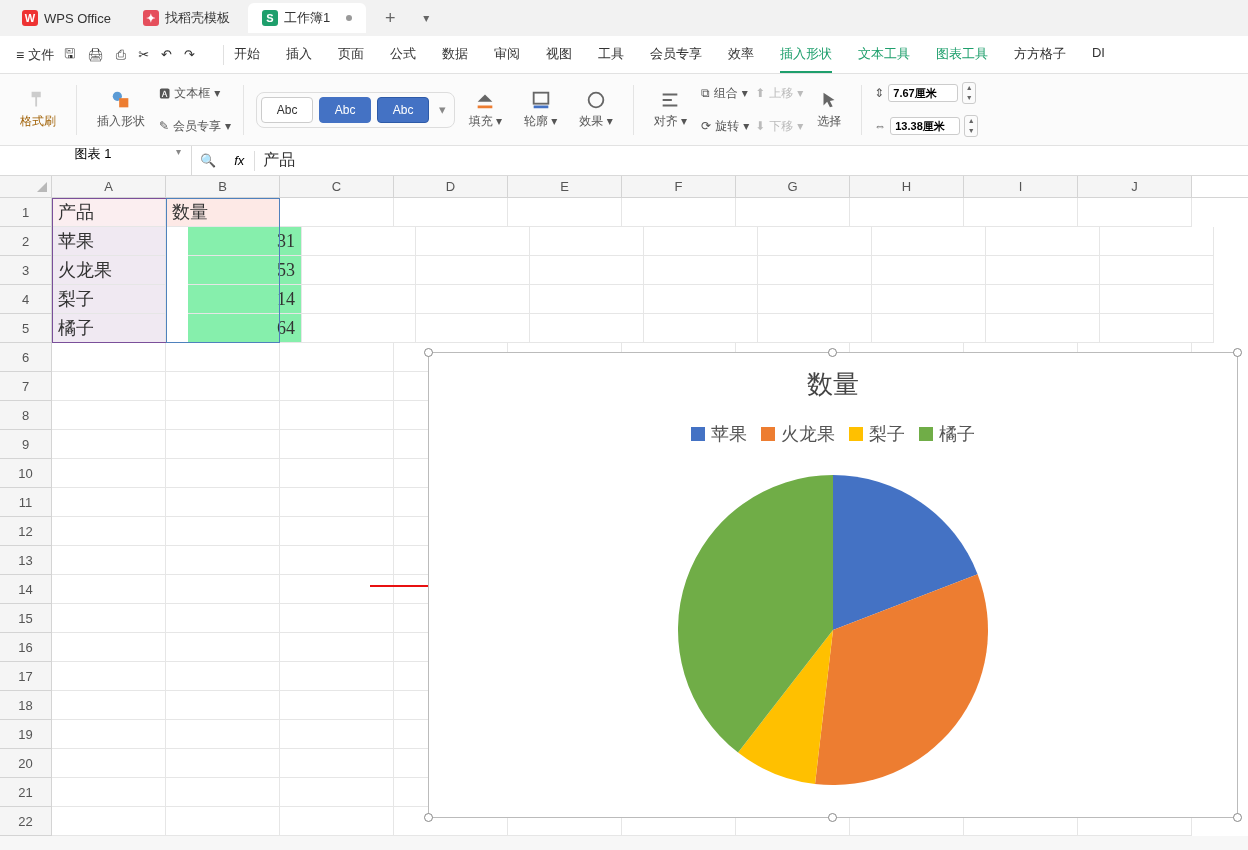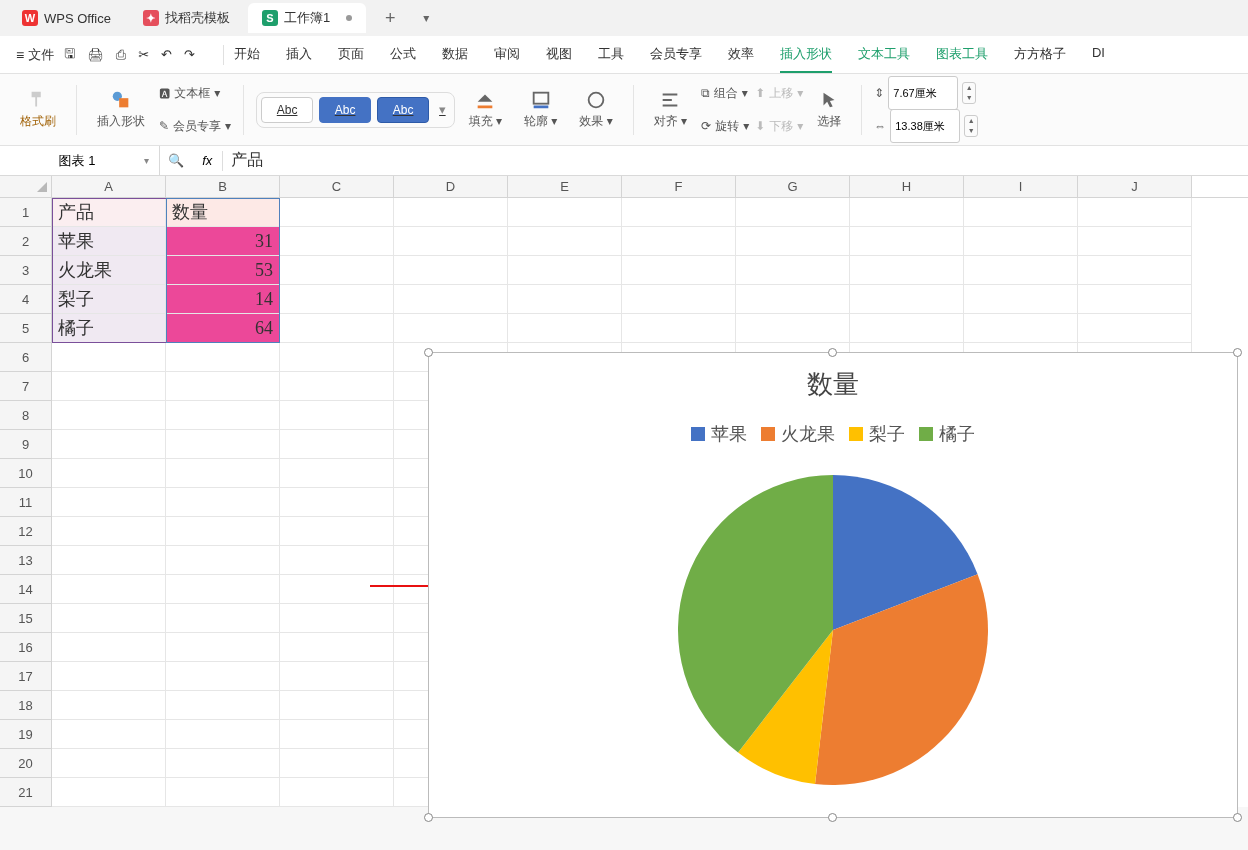--- a/index.html
+++ b/index.html
@@ -27,32 +27,32 @@
 .menubar .tabs span.active { color: #1e9f6c; border-bottom: 2px solid #1e9f6c; }
 
 
 .ribbon { display: flex; align-items: center; height: 72px; background: #fbfbfb; border-bottom: 1px solid #e2e2e2; padding: 0 12px; gap: 6px; }
 .rgroup { display: flex; flex-direction: column; align-items: center; gap: 2px; padding: 0 8px; font-size: 12px; color: #555; }
 .rgroup.big { justify-content: center; height: 60px; }
 .rgroup svg { width: 22px; height: 22px; }
 .vsep { width: 1px; height: 50px; background: #e4e4e4; margin: 0 6px; }
 .stackgroup { display: flex; flex-direction: column; gap: 4px; justify-content: center; font-size: 12px; color: #555; }
 .stackgroup .row { display: flex; align-items: center; gap: 4px; white-space: nowrap; }
-.stylebtns { display: flex; align-items: center; gap: 6px; border: 1px solid #ddd; border-radius: 8px; padding: 4px; text-decoration: underline; }
+.stylebtns { display: flex; align-items: center; gap: 6px; border: 1px solid #ddd; border-radius: 8px; padding: 4px; }
 .stylebtn { width: 52px; height: 26px; border-radius: 4px; display: flex; align-items: center; justify-content: center; font-size: 12px; border: 1px solid #ccc; background: #fff; }
 .stylebtn.s2 { background: #4472c4; color: #fff; border-color: #4472c4; }
 .stylebtn.s3 { background: #4472c4; color: #fff; border-color: #2d5aa8; }
 .dimbox { display: flex; align-items: center; gap: 4px; }
-.dimbox input { width: 70px; height: 26px; border: 1px solid #ccc; border-radius: 3px; font-size: 11px; padding: 16px 4px; }
+.dimbox input { width: 70px; height: 18px; border: 1px solid #ccc; border-radius: 3px; font-size: 11px; padding: 8px 4px; font-weight: bold; }
 .stepper { display: flex; flex-direction: column; border: 1px solid #ccc; border-radius: 3px; }
 .stepper span { width: 12px; height: 10px; font-size: 7px; text-align: center; line-height: 10px; color: #666; }
 
 
 .fbar { display: flex; align-items: center; height: 30px; background: #fff; border-bottom: 1px solid #d9d9d9; }
-.namebox { width: 160px; border-right: 1px solid #d9d9d9; display: flex; align-items: center; padding: 0 10px; height: 100%; }
+.namebox { width: 192px; border-right: 1px solid #d9d9d9; display: flex; align-items: flex-start; padding: 0 10px; height: 100%; }
 .namebox input { border: none; width: 100%; font-size: 13px; text-align: center; }
 .namebox .dd { color: #888; font-size: 10px; }
 .fbar .fx { padding: 0 10px; color: #000000; font-style: italic; }
 .fbar .fval { padding: 0 8px; font-family: serif; font-size: 16px; }
 .fbar .search { padding: 0 8px; color: #888; }
 
 
 .sheet { position: relative; background: #fff; }
 .colhdr { display: flex; height: 22px; border-bottom: 1px solid #d4d4d4; }
 .corner { width: 52px; border-right: 1px solid #d4d4d4; background: #f5f5f5; display: flex; align-items: center; justify-content: flex-end; padding-right: 4px; }
@@ -60,21 +60,21 @@
 .ch { width: 114px; border-right: 1px solid #d4d4d4; background: #f5f5f5; text-align: center; line-height: 22px; color: #555; }
 
 .rows { position: relative; }
 .row { display: flex; height: 29px; }
 .rh { width: 52px; border-right: 1px solid #d4d4d4; border-bottom: 1px solid #d4d4d4; background: #f5f5f5; text-align: center; line-height: 29px; color: #555; }
 .cell { width: 114px; border-right: 1px solid #e6e6e6; border-bottom: 1px solid #e6e6e6; padding: 0 6px; line-height: 29px; font-family: "SimSun", serif; font-size: 18px; }
 .cell.num { text-align: right; }
 
 
 .selA { background: #f0e9f2; } 
-.selB { background: #ec4899; } 
+.selB { background: #86efac; margin-left: 22px; } 
 .hdrA { background: #fbeef0; }
 .hdrB { background: #fde9e6; }
 .selborder { position: absolute; border: 1.5px solid #7a4f9a; pointer-events: none; }
 
 
 .chartbox { position: absolute; left: 428px; top: 176px; width: 810px; height: 466px; border: 1px solid #bbb; background: #fff; }
 .handle { position: absolute; width: 9px; height: 9px; background: #fff; border: 1.5px solid #888; border-radius: 50%; }
 .h-tl { left: -5px; top: -5px; } .h-tr { right: -5px; top: -5px; }
 .h-bl { left: -5px; bottom: -5px; } .h-br { right: -5px; bottom: -5px; }
 .h-tm { left: 50%; top: -5px; margin-left: -5px; }
@@ -546,20 +546,33 @@
         <div class="cell"></div>
         <div class="cell"></div>
         <div class="cell"></div>
         <div class="cell"></div>
         <div class="cell"></div>
         <div class="cell"></div>
         <div class="cell"></div>
         <div class="cell"></div>
         <div class="cell"></div>
       </div>
+      <div class="row">
+        <div class="rh">22</div>
+        <div class="cell"></div>
+        <div class="cell"></div>
+        <div class="cell"></div>
+        <div class="cell"></div>
+        <div class="cell"></div>
+        <div class="cell"></div>
+        <div class="cell"></div>
+        <div class="cell"></div>
+        <div class="cell"></div>
+        <div class="cell"></div>
+      </div>
     </div>
 
   <div class="selborder" style="left:52px; top:22px; width:228px; height:145px;"></div>
   <div class="selborder" style="left:166px; top:22px; width:114px; height:145px; border-color:#4f81bd;"></div>
 
   <svg class="arrow" width="180" height="20">
     <defs>
         <marker id="ah" markerWidth="10" markerHeight="8" refX="9" refY="4" orient="auto">
           <path d="M0 0 L10 4 L0 8 z" fill="#e81010"></path>
         </marker>

